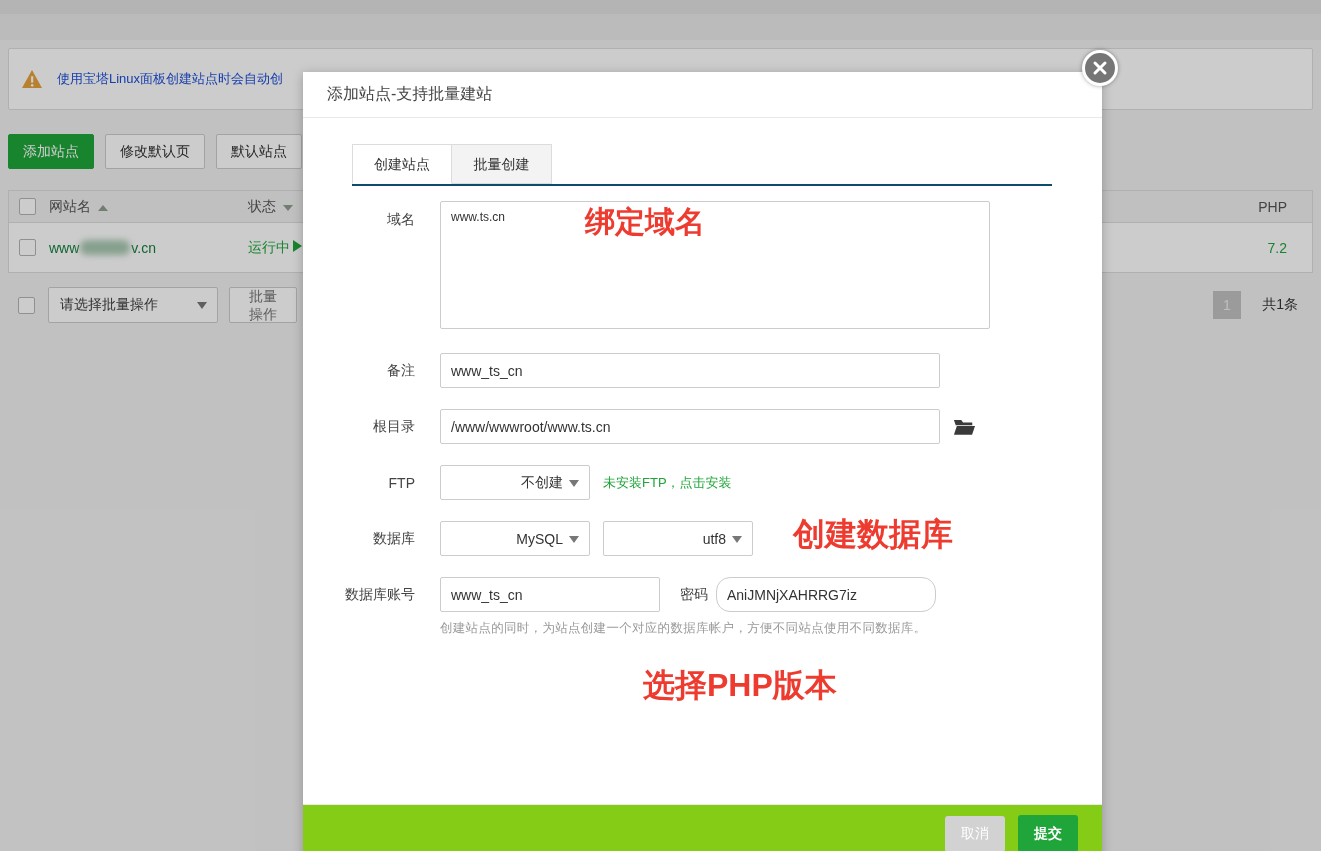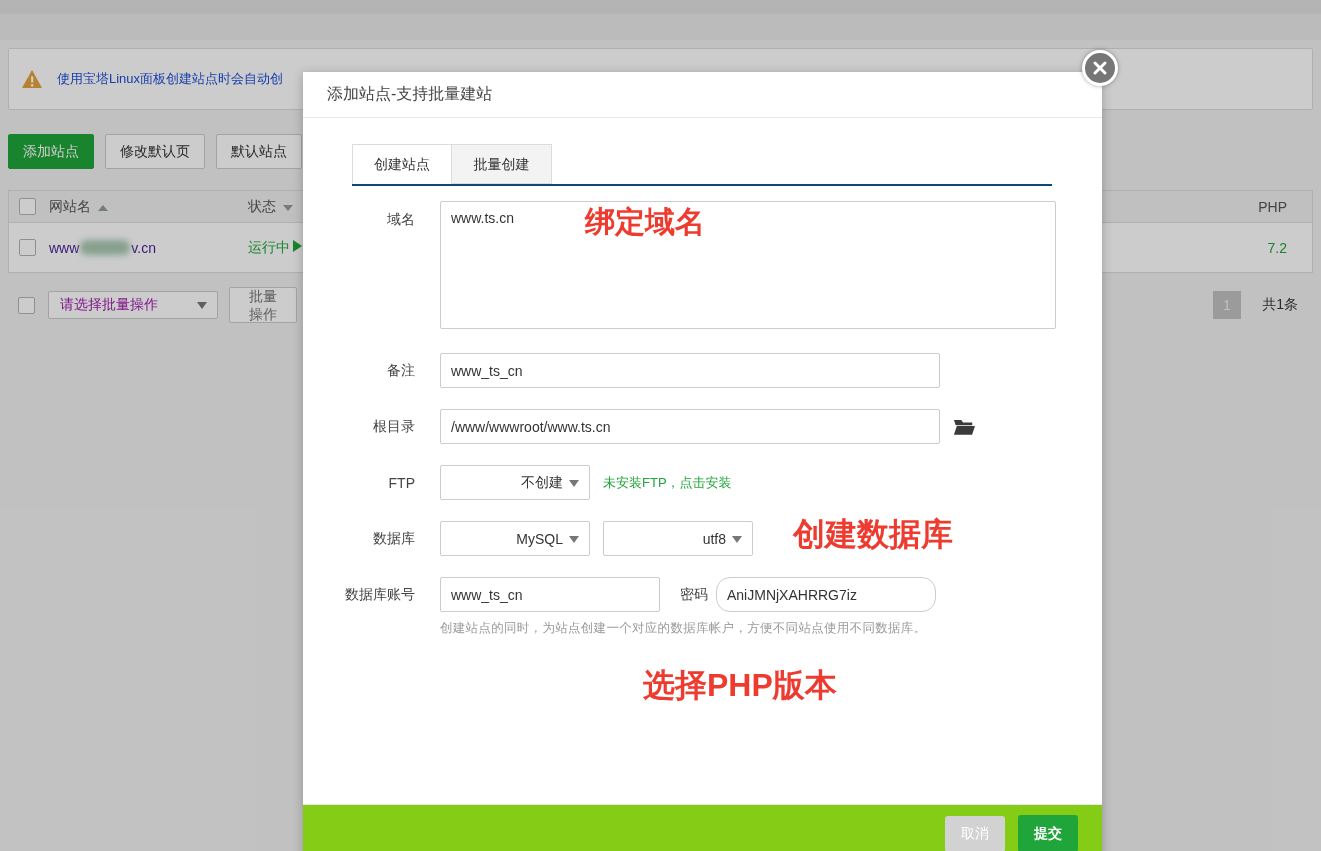--- a/index.html
+++ b/index.html
@@ -29,33 +29,33 @@
   .cell-site { width:199px; }
   .cell-status { flex:1; }
   .cell-php  { width:100px; text-align:right; padding-right:25px; }
   .cb { display:inline-block; width:17px; height:17px; background:#fff; border:1px solid #b5b5b5;
     border-radius:2px; vertical-align:middle; cursor:pointer; }
   .caret-up { display:inline-block; width:0; height:0; margin-left:7px;
     border-left:5px solid transparent; border-right:5px solid transparent; border-bottom:6px solid #8f9e8f; }
   .caret-down { display:inline-block; width:0; height:0; margin-left:7px;
     border-left:5px solid transparent; border-right:5px solid transparent; border-top:6px solid #8f9e8f; }
   .green-text { color:#20a53a; }
-  .site-link { color:#4c1d95; cursor:pointer;text-align:center; }
+  .site-link { color:#15803d; cursor:pointer;text-align:center; }
   .redact { display:inline-block; width:50px; height:15px; margin:0 1px -2px 1px;
     background:#a9c9b2; border-radius:7px; filter:blur(3px); }
   .play-icon { display:inline-block; width:0; height:0; margin-left:3px;
     border-top:6px solid transparent; border-bottom:6px solid transparent; border-left:9px solid #20a53a; }
 
   .batch-row { position:absolute; left:8px; top:287px; width:1305px; display:flex; align-items:center; }
   .batch-row .cb { margin-left:10px; }
   .select { position:relative; height:35px; background:#fff; border:1px solid #ccc; border-radius:2px;
     display:flex; align-items:center; padding:0 26px 0 11px; font-size:14px; color:#333; cursor:pointer; }
   .select .sel-caret { position:absolute; right:10px; top:50%; margin-top:-3px; width:0; height:0;
     border-left:5.5px solid transparent; border-right:5.5px solid transparent; border-top:7px solid #777; }
-  .batch-select { width:170px; height:28px; margin-left:13px; color:#a21caf; }
+  .batch-select { width:170px; height:36px; margin-left:13px; color:#404040; }
   .batch-btn { width:68px; height:36px; margin-left:11px; color:#777; }
   .pager { position:absolute; right:80px; top:291px; width:28px; height:28px; background:#c2c2c2;
     color:#efefef; font-size:14px; display:flex; align-items:center; justify-content:center; cursor:pointer; }
   .pager-total { position:absolute; right:23px; top:296px; font-size:14px; color:#333; }
 
   .bottom-strip { position:absolute; left:312px; top:845px; width:788px; height:6px;
     background:repeating-linear-gradient(90deg, rgba(45,140,70,.65) 0 5px, rgba(45,140,70,0) 5px 12px);
     filter:blur(1px); }
 
   
@@ -74,22 +74,22 @@
   .tab { width:100px; height:40px; line-height:39px; text-align:center; font-size:14px; color:#333;
     cursor:pointer; }
   .tab.active { background:#fff; border:1px solid #dcdcdc; border-bottom:1px solid #fff; margin-bottom:-1px; }
   .tab.inactive { background:#f3f3f3; border:1px solid #dcdcdc; border-left:none; }
 
   .form { margin-top:15px; }
   .frow { display:flex; align-items:center; margin-bottom:21px; }
   .frow.top { align-items:flex-start; margin-bottom:24px; }
   .flabel { width:137px; padding-right:25px; text-align:right; font-size:14px; color:#444; flex:none; }
   .frow.top .flabel { padding-top:10px; }
-  .ta { width:616px; height:128px; border:1px solid #ccc; border-radius:2px; resize:none;
-    font-family:inherit; font-size:14px; color:#333; padding:8px 10px; outline:none; }
+  .ta { width:550px; height:128px; border:1px solid #ccc; border-radius:2px; resize:none;
+    font-family:inherit; font-size:12px; color:#333; padding:8px 10px; outline:none; }
   .ti { height:35px; border:1px solid #ccc; border-radius:2px; font-family:inherit; font-size:14px;
     color:#333; padding:0 10px; outline:none; }
   .w500 { width:500px; } .w220 { width:220px; }
   .fsel { width:150px;justify-content:flex-end; }
   .folder-btn { margin-left:13px; cursor:pointer; display:flex; align-items:center; }
   .ftp-link { margin-left:13px; font-size:13px; color:#20a53a; cursor:pointer; }
   .ml13 { margin-left:13px; }
   .pwd-label { margin-left:20px; font-size:14px; color:#444; }
   .pwd-input { margin-left:8px;border-radius:14px; }
   .hint-row { display:flex; margin:-13px 0 22px 0; }

